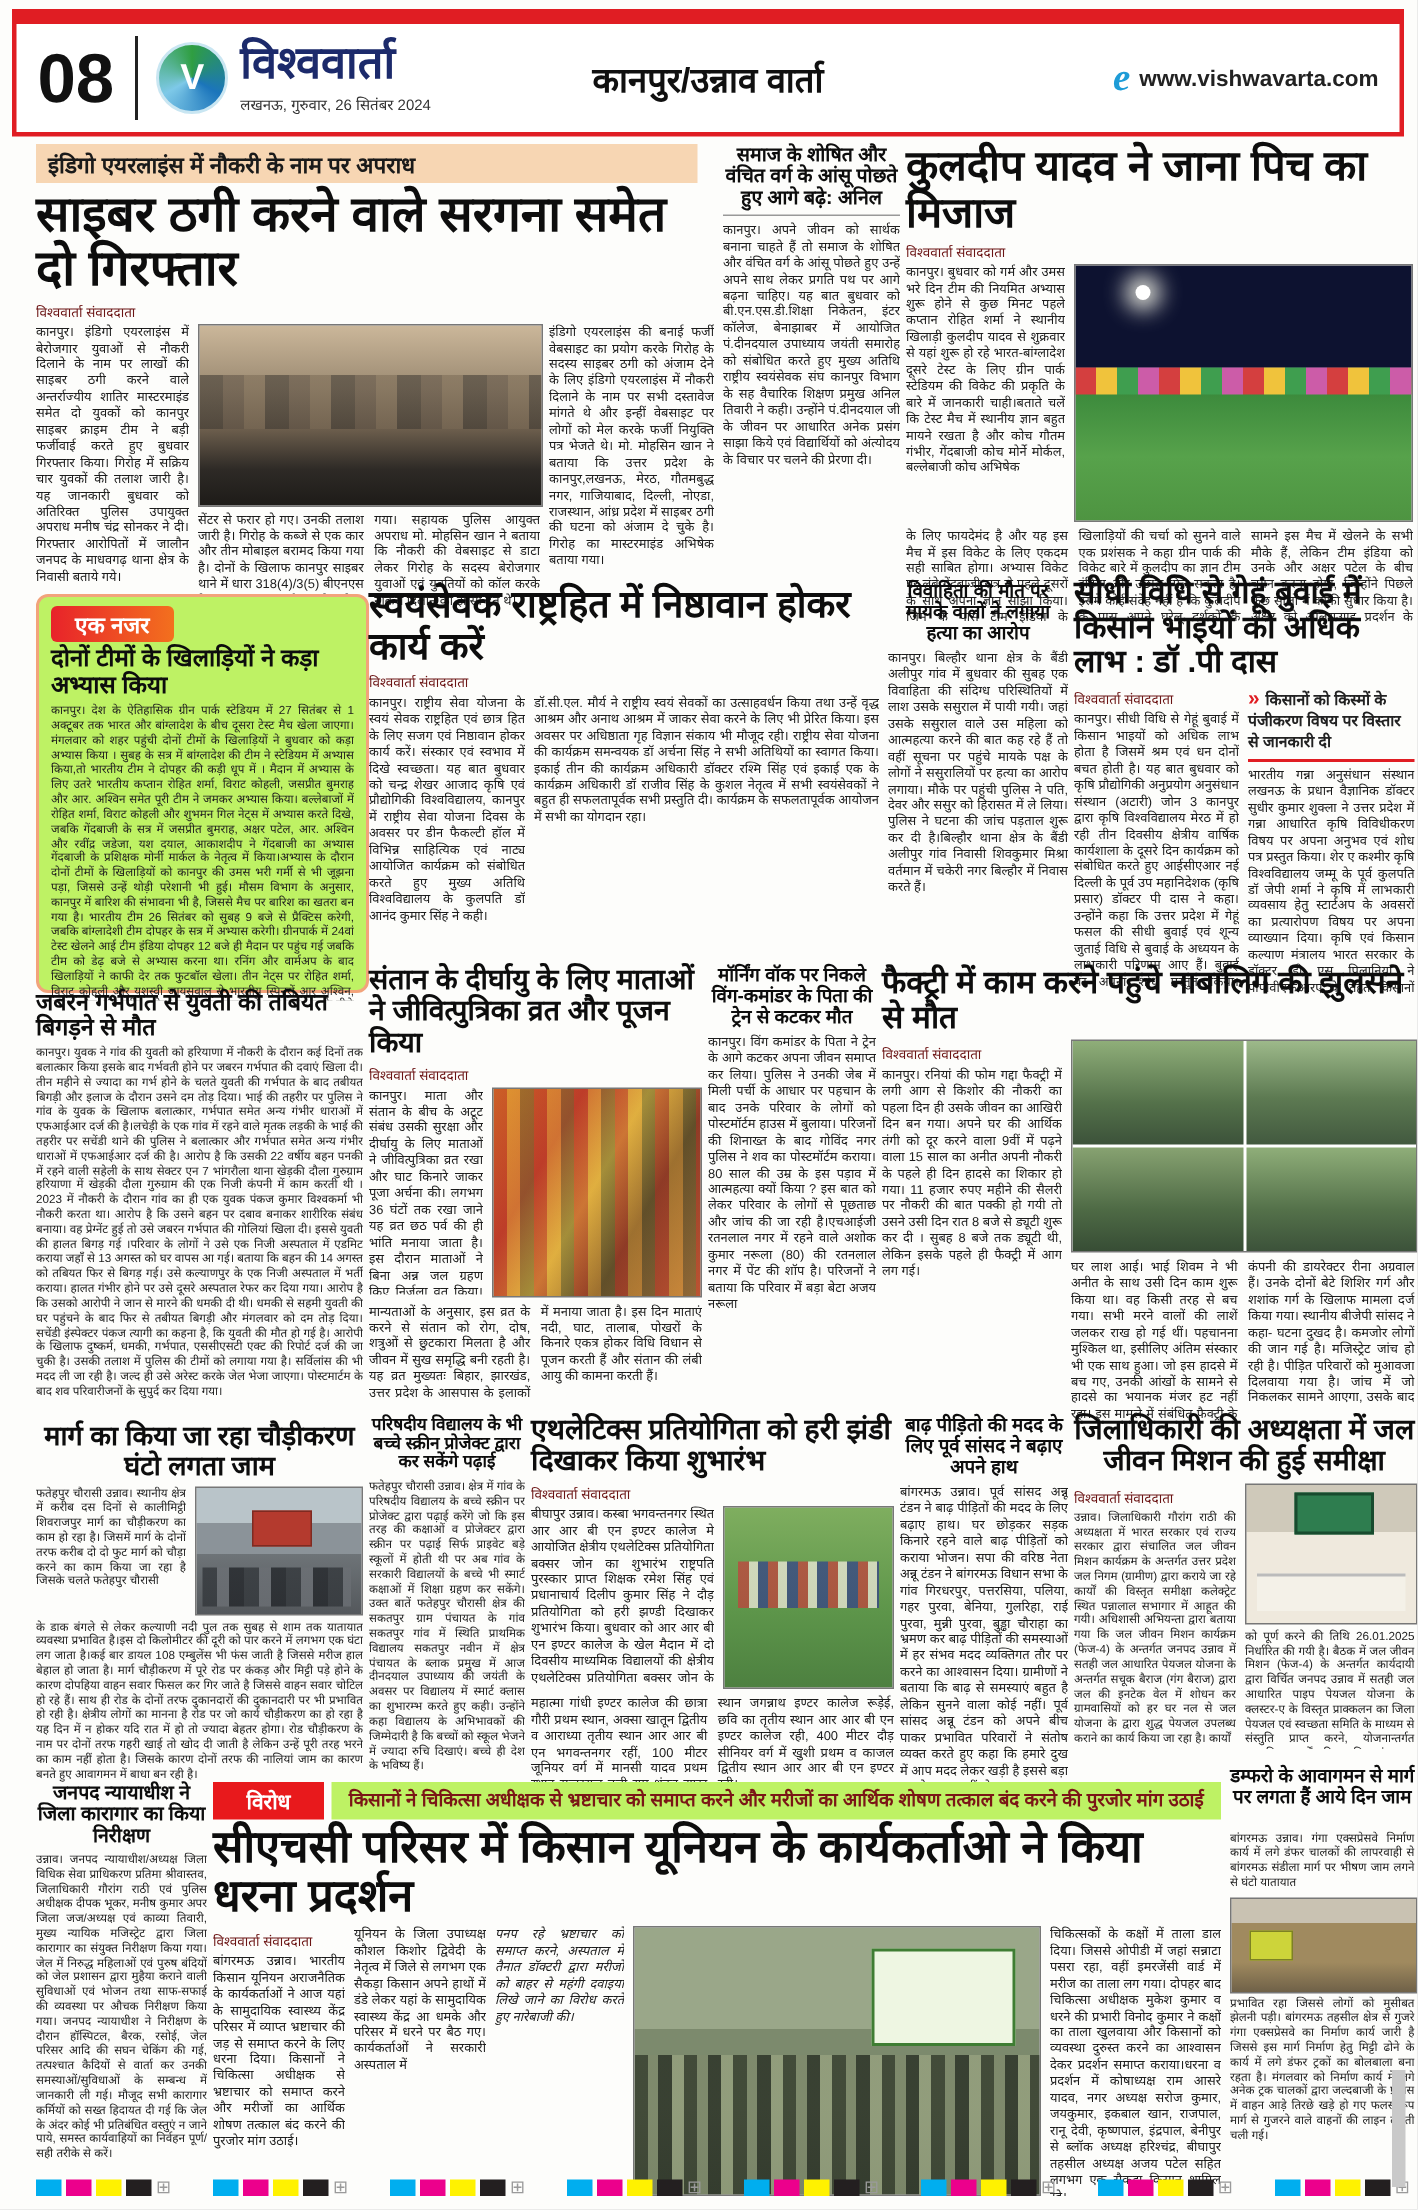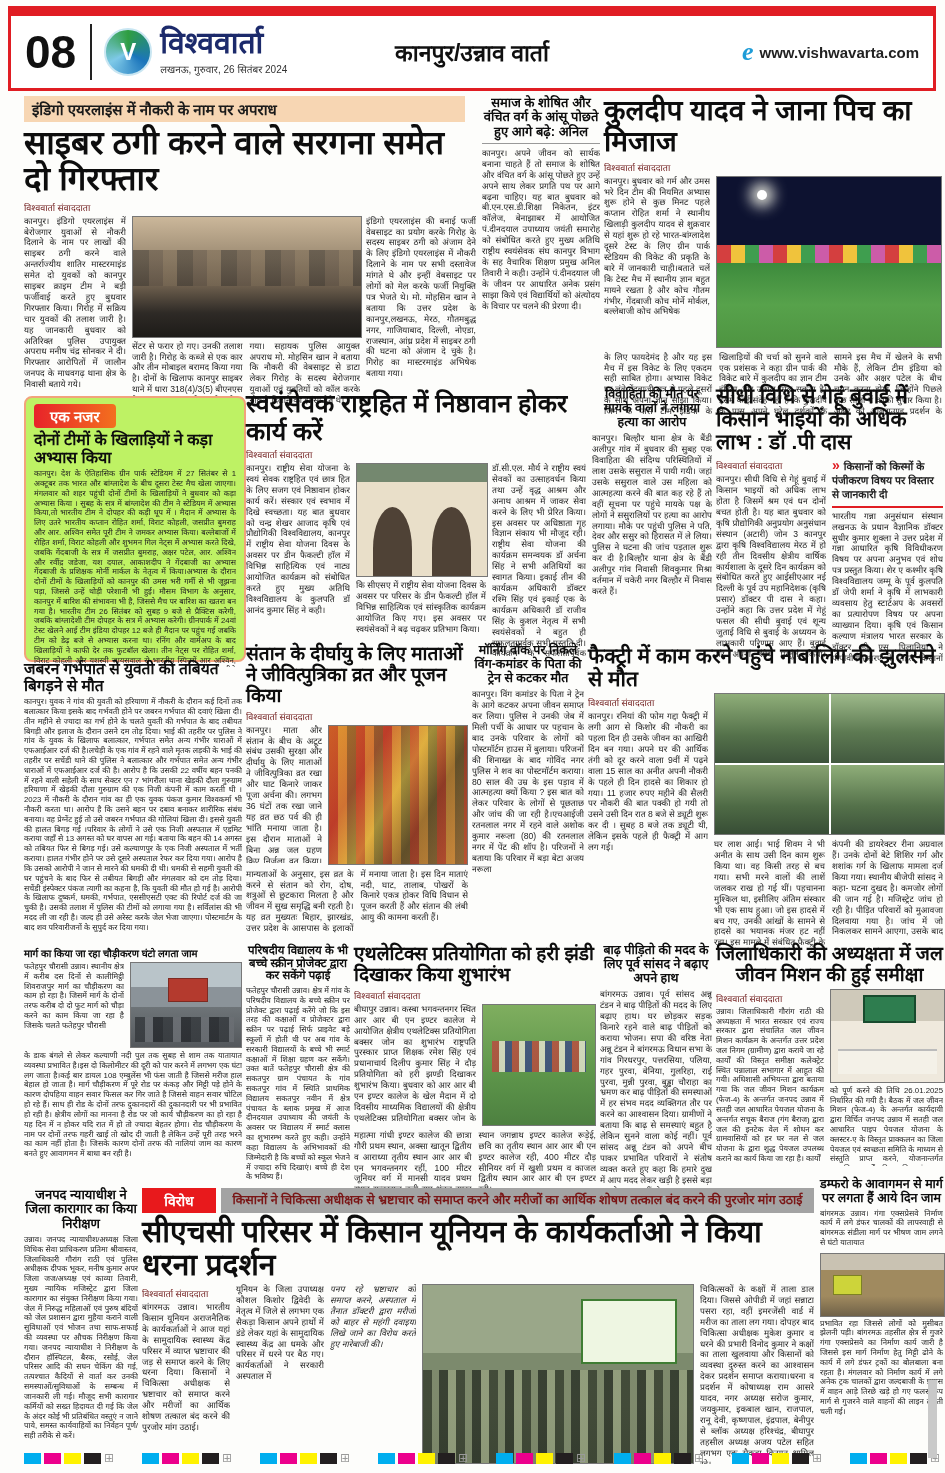--- a/index.html
+++ b/index.html
@@ -62,21 +62,21 @@
   .crowd{position:absolute;bottom:0;left:0;right:0;height:52%;
       background:repeating-linear-gradient(90deg,#384030 0 9px,#7f8a6c 9px 16px,#2d3428 16px 25px,#95a07e 25px 33px);opacity:.85;}
   .ph-jam{background:linear-gradient(180deg,#c9c2b2 0 26%,#a08a5f 26% 68%,#6f6148);}
   .auto{position:absolute;top:34%;left:10%;width:22%;height:30%;background:#cdd43a;border:1px solid #7d8124;}
   
   .eknbox{border:2px solid #f2a37b;border-radius:8px;padding:6px 8px;background:#bef264;}
   .ekntab{display:inline-block;background:linear-gradient(90deg,#e8232a,#f3701e);color:#fff;font-weight:bold;
           font-size:15px;padding:2px 16px;border-radius:4px;margin-bottom:3px;}
   
   .virodh{background:#e8191c;color:#fff;font-weight:bold;font-size:14px;text-align:center;padding:3px 0;flex:none;width:74px;}
-  .strip{background:#a3a3a3;color:#7a1616;font-weight:bold;font-size:12.5px;text-align:center;padding:3px 6px;flex:1;overflow:hidden;white-space:nowrap;}
+  .strip{background:#bef264;color:#7a1616;font-weight:bold;font-size:12.5px;text-align:center;padding:3px 6px;flex:1;overflow:hidden;white-space:nowrap;}
   .bullet-red{color:#e01d23;font-weight:bold;font-size:14px;}
   .bullet-txt{font-size:10.5px;font-weight:bold;color:#222;line-height:1.3;border-bottom:2px solid #e01d23;padding-bottom:4px;margin-bottom:3px;}
   
   .regrow{left:24px;top:1452px;width:916px;display:flex;justify-content:space-between;}
   .reggrp{display:flex;align-items:center;gap:3px;}
   .reggrp span.sq{width:17px;height:11px;display:inline-block;}
   .sq.c{background:#00aeef;} .sq.m{background:#ec008c;} .sq.y{background:#fff200;} .sq.k{background:#231f20;}
   .reg-glyph{color:#9a9a9a;font-size:12px;line-height:1;}
   .graybar{left:928px;top:1380px;width:9px;height:78px;background:#c9c9c9;}
 </style>
@@ -144,27 +144,20 @@
     <span class="ekntab">एक नजर</span>
     <div class="hl" style="font-size:16px;margin-bottom:3px;">दोनों टीमों के खिलाड़ियों ने कड़ा अभ्यास किया</div>
     <div class="btd" style="height:198px;">कानपुर। देश के ऐतिहासिक ग्रीन पार्क स्टेडियम में 27 सितंबर से 1 अक्टूबर तक भारत और बांग्लादेश के बीच दूसरा टेस्ट मैच खेला जाएगा। मंगलवार को शहर पहुंची दोनों टीमों के खिलाड़ियों ने बुधवार को कड़ा अभ्यास किया । सुबह के सत्र में बांग्लादेश की टीम ने स्टेडियम में अभ्यास किया,तो भारतीय टीम ने दोपहर की कड़ी धूप में । मैदान में अभ्यास के लिए उतरे भारतीय कप्तान रोहित शर्मा, विराट कोहली, जसप्रीत बुमराह और आर. अश्विन समेत पूरी टीम ने जमकर अभ्यास किया। बल्लेबाजों में रोहित शर्मा, विराट कोहली और शुभमन गिल नेट्स में अभ्यास करते दिखे, जबकि गेंदबाजी के सत्र में जसप्रीत बुमराह, अक्षर पटेल, आर. अश्विन और रवींद्र जडेजा, यश दयाल, आकाशदीप ने गेंदबाजी का अभ्यास गेंदबाजी के प्रशिक्षक मोर्नी मार्कल के नेतृत्व में किया।अभ्यास के दौरान दोनों टीमों के खिलाड़ियों को कानपुर की उमस भरी गर्मी से भी जूझना पड़ा, जिससे उन्हें थोड़ी परेशानी भी हुई। मौसम विभाग के अनुसार, कानपुर में बारिश की संभावना भी है, जिससे मैच पर बारिश का खतरा बन गया है। भारतीय टीम 26 सितंबर को सुबह 9 बजे से प्रैक्टिस करेगी, जबकि बांग्लादेशी टीम दोपहर के सत्र में अभ्यास करेगी। ग्रीनपार्क में 24वां टेस्ट खेलने आई टीम इंडिया दोपहर 12 बजे ही मैदान पर पहुंच गई जबकि टीम को डेढ़ बजे से अभ्यास करना था। रनिंग और वार्मअप के बाद खिलाड़ियों ने काफी देर तक फुटबॉल खेला। तीन नेट्स पर रोहित शर्मा, विराट कोहली और यशस्वी जायसवाल से भारतीय स्पिनरों आर अश्विन, अक्षर पटेल और रवींद्र जडेजा का सामना करने को कहा गया। इसके पीछे मुख्य कारण बांग्लादेश टीम का तीन स्पिनर के साथ उतरना माना जा रहा है।</div>
   </div>
 
   <div class="abs" style="left:246px;top:390px;width:340px;height:252px;">
     <div class="hl" style="font-size:25px;">स्वयंसेवक राष्ट्रहित में निष्ठावान होकर कार्य करें</div>
     <div class="byline">विश्ववार्ता संवाददाता</div>
     <div class="row">
       <div class="bt" style="width:104px;height:194px;">कानपुर। राष्ट्रीय सेवा योजना के स्वयं सेवक राष्ट्रहित एवं छात्र हित के लिए सजग एवं निष्ठावान होकर कार्य करें। संस्कार एवं स्वभाव में दिखे स्वच्छता। यह बात बुधवार को चन्द्र शेखर आजाद कृषि एवं प्रौद्योगिकी विश्वविद्यालय, कानपुर में राष्ट्रीय सेवा योजना दिवस के अवसर पर डीन फैकल्टी  हॉल में विभिन्न साहित्यिक एवं नाट्य आयोजित कार्यक्रम को संबोधित करते हुए मुख्य अतिथि विश्वविद्यालय के कुलपति डॉ आनंद कुमार सिंह ने कही।</div>
-      <div style="width:130px;">
-        <div class="photo ph-gate" style="width:130px;height:112px;">
-          <div class="arch l"></div>
-            <div class="arch r"></div>
-        </div>
-        <div class="bt" style="height:78px;margin-top:3px;">कि सीएसए में राष्ट्रीय सेवा योजना दिवस के अवसर पर परिसर के डीन फैकल्टी हॉल में विभिन्न साहित्यिक एवं सांस्कृतिक कार्यक्रम आयोजित किए गए। इस अवसर पर स्वयंसेवकों ने बढ़ चढ़कर प्रतिभाग किया।</div>
-      </div>
       <div class="bt" style="flex:1;height:194px;">डॉ.सी.एल. मौर्य ने राष्ट्रीय स्वयं सेवकों का उत्साहवर्धन किया तथा उन्हें वृद्ध आश्रम और अनाथ आश्रम में जाकर सेवा करने के लिए भी प्रेरित किया। इस अवसर पर अधिष्ठाता गृह विज्ञान संकाय भी मौजूद रही। राष्ट्रीय सेवा योजना की कार्यक्रम समन्वयक डॉ अर्चना सिंह ने सभी अतिथियों का स्वागत किया। इकाई तीन की कार्यक्रम अधिकारी डॉक्टर रश्मि सिंह एवं इकाई एक के कार्यक्रम अधिकारी डॉ राजीव सिंह के कुशल नेतृत्व में सभी स्वयंसेवकों ने बहुत ही सफलतापूर्वक सभी प्रस्तुति दी। कार्यक्रम के सफलतापूर्वक आयोजन में सभी का योगदान रहा।</div>
     </div>
   </div>
 
   <div class="abs" style="left:592px;top:388px;width:120px;height:254px;">
     <div class="hl center" style="font-size:12.5px;">विवाहिता की मौत पर मायके वालों ने लगाया हत्या का आरोप</div>
     <div class="bt" style="height:212px;margin-top:4px;">कानपुर। बिल्हौर थाना क्षेत्र के बैंडी अलीपुर गांव में बुधवार की सुबह एक विवाहिता की संदिग्ध परिस्थितियों में लाश उसके ससुराल में पायी गयी। जहां उसके ससुराल वाले उस महिला को आत्महत्या करने की बात कह रहे हैं तो वहीं सूचना पर पहुंचे मायके पक्ष के लोगों ने ससुरालियों पर हत्या का आरोप लगाया। मौके पर पहुंची पुलिस ने पति, देवर और ससुर को हिरासत में ले लिया। पुलिस ने घटना की जांच पड़ताल शुरू कर दी है।बिल्हौर थाना क्षेत्र के बैंडी अलीपुर गांव निवासी शिवकुमार मिश्रा वर्तमान में चकेरी नगर बिल्हौर में निवास करते हैं।</div>
   </div>
 
   <div class="abs" style="left:716px;top:384px;width:227px;height:258px;">
@@ -217,21 +210,21 @@
         </div>
         <div class="bt cols2" style="height:112px;margin-top:4px;">
           <span>घर लाश आई। भाई शिवम ने भी अनीत के साथ उसी दिन काम शुरू किया था। वह किसी तरह से बच गया। सभी मरने वालों की लाशें जलकर राख हो गई थीं। पहचानना मुश्किल था, इसीलिए अंतिम संस्कार भी एक साथ हुआ। जो इस हादसे में बच गए, उनकी आंखों के सामने से हादसे का भयानक मंजर हट नहीं रहा।   इस मामले में संबंधित फैक्ट्री के</span>
           <span>कंपनी की डायरेक्टर रीना अग्रवाल हैं। उनके दोनों बेटे शिशिर गर्ग और शशांक गर्ग के खिलाफ मामला दर्ज किया गया। स्थानीय बीजेपी सांसद ने कहा- घटना दुखद है। कमजोर लोगों की जान गई है। मजिस्ट्रेट जांच हो रही है। पीड़ित परिवारों को मुआवजा दिलवाया गया है। जांच में जो निकलकर सामने आएगा, उसके बाद कार्रवाई की जाएगी। हमने नाबालिग से काम करवाए जाने की भी बात</span>
         </div>
       </div>
     </div>
   </div>
 
   <div class="abs" style="left:24px;top:948px;width:218px;height:236px;">
-    <div class="hl" style="font-size:10px;">मार्ग का किया जा रहा चौड़ीकरण घंटो लगता जाम</div>
+    <div class="hl" style="font-size:18px;text-align:center;">मार्ग का किया जा रहा चौड़ीकरण घंटो लगता जाम</div>
     <div class="row" style="margin-top:3px;">
       <div class="btd" style="width:100px;height:84px;">फतेहपुर चौरासी उन्नाव। स्थानीय क्षेत्र में करीब दस दिनों से कालीमिट्ठी शिवराजपुर मार्ग का चौड़ीकरण का काम हो रहा है। जिसमें मार्ग के दोनों तरफ करीब दो दो फुट मार्ग को चौड़ा करने का काम किया जा रहा है जिसके चलते फतेहपुर चौरासी</div>
       <div class="photo ph-road" style="flex:1;height:84px;">
         <div class="truck"></div>
           <div class="bikes"></div>
       </div>
     </div>
     <div class="btd" style="height:128px;margin-top:3px;">के डाक बंगले से लेकर कल्याणी नदी पुल तक सुबह से शाम तक यातायात व्यवस्था प्रभावित है।इस दो किलोमीटर की दूरी को पार करने में लगभग एक घंटा लग जाता है।कई बार डायल 108 एम्बुलेंस भी फंस जाती है जिससे मरीज हाल बेहाल हो जाता है। मार्ग चौड़ीकरण में पूरे रोड पर कंकड़ और मिट्टी पड़े होने के कारण दोपहिया वाहन सवार फिसल कर गिर जाते है जिससे वाहन सवार चोटिल हो रहे हैं। साथ ही रोड के दोनों तरफ दुकानदारों की दुकानदारी पर भी प्रभावित हो रही है। क्षेत्रीय लोगों का मानना है रोड पर जो कार्य चौड़ीकरण का हो रहा है यह दिन में न होकर यदि रात में हो तो ज्यादा बेहतर होगा। रोड चौड़ीकरण के नाम पर दोनों तरफ गहरी खाई तो खोद दी जाती है लेकिन उन्हें पूरी तरह भरने का काम नहीं होता है। जिसके कारण दोनों तरफ की नालियां जाम का कारण बनते हुए आवागमन में बाधा बन रही है।</div>
   </div>
 
@@ -293,21 +286,21 @@
       <div class="photo ph-protest" style="width:270px;height:178px;">
         <div class="banner"></div>
           <div class="crowd"></div>
       </div>
       <div class="bt" style="flex:1;height:180px;">चिकित्सकों के कक्षों में ताला डाल दिया। जिससे ओपीडी में जहां सन्नाटा पसरा रहा, वहीं इमरजेंसी वार्ड में मरीज का ताला लग गया। दोपहर बाद चिकित्सा अधीक्षक मुकेश कुमार व धरने की प्रभारी विनोद कुमार ने कक्षों का ताला खुलवाया और किसानों को व्यवस्था दुरुस्त करने का आश्वासन देकर प्रदर्शन समाप्त कराया।धरना व प्रदर्शन में कोषाध्यक्ष राम आसरे यादव, नगर अध्यक्ष सरोज कुमार, जयकुमार, इकबाल खान, राजपाल, रानू देवी, कृष्णपाल, इंद्रपाल, बेनीपुर से ब्लॉक अध्यक्ष हरिश्चंद्र, बीघापुर तहसील अध्यक्ष अजय पटेल सहित लगभग एक सैकड़ा किसान शामिल रहे।</div>
     </div>
   </div>
 
   <div class="abs" style="left:820px;top:1178px;width:123px;height:274px;">
     <div class="hl center" style="font-size:12.5px;">डम्फरो के आवागमन से मार्ग पर लगता हैं आये दिन जाम</div>
-    <div class="btd" style="height:42px;margin-top:3px;">बांगरमऊ उन्नाव। गंगा एक्सप्रेसवे निर्माण कार्य में लगे डंफर चालकों की लापरवाही से बांगरमऊ संडीला मार्ग पर भीषण जाम लगने से घंटो यातायात</div>
+    <div class="btd" style="height:42px;margin-top:15px;">बांगरमऊ उन्नाव। गंगा एक्सप्रेसवे निर्माण कार्य में लगे डंफर चालकों की लापरवाही से बांगरमऊ संडीला मार्ग पर भीषण जाम लगने से घंटो यातायात</div>
     <div class="photo ph-jam" style="width:100%;height:62px;margin:2px 0;">
         <div class="auto"></div>
       </div>
     <div class="btd" style="height:132px;">प्रभावित रहा जिससे लोगों को मुसीबत झेलनी पड़ी।   बांगरमऊ तहसील क्षेत्र से गुजरे गंगा एक्सप्रेसवे का निर्माण कार्य जारी है जिससे इस मार्ग निर्माण हेतु मिट्टी ढोने के कार्य में लगे डंफर ट्रकों का बोलबाला बना रहता है। मंगलवार को निर्माण कार्य में लगे अनेक ट्रक चालकों द्वारा जल्दबाजी के प्रयास में वाहन आड़े तिरछे खड़े हो गए फलस्वरूप मार्ग से गुजरने वाले वाहनों की लाइन लगती चली गई।</div>
   </div>
 
   <div class="abs regrow">
     <div class="reggrp">
         <span class="sq c"></span>
         <span class="sq m"></span>

